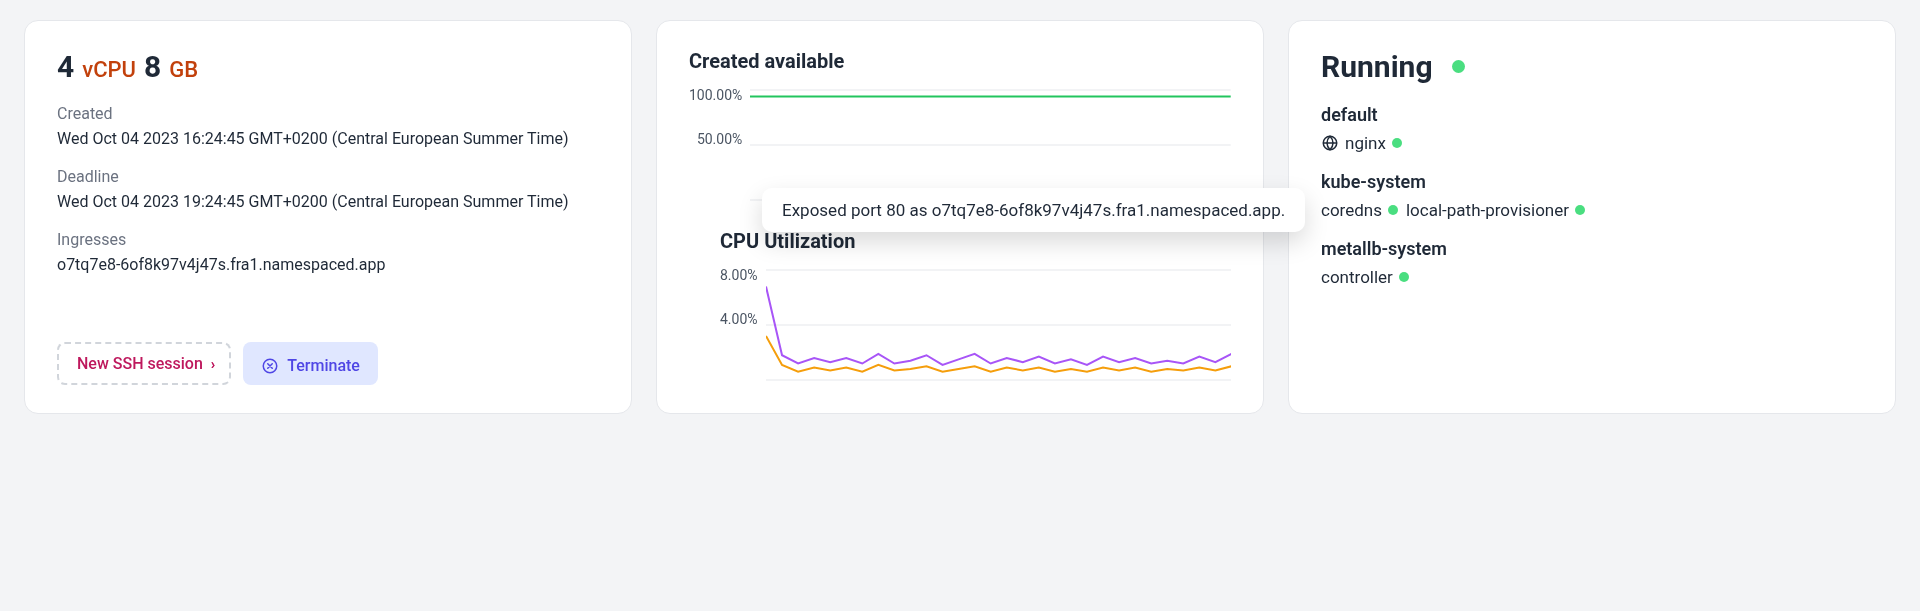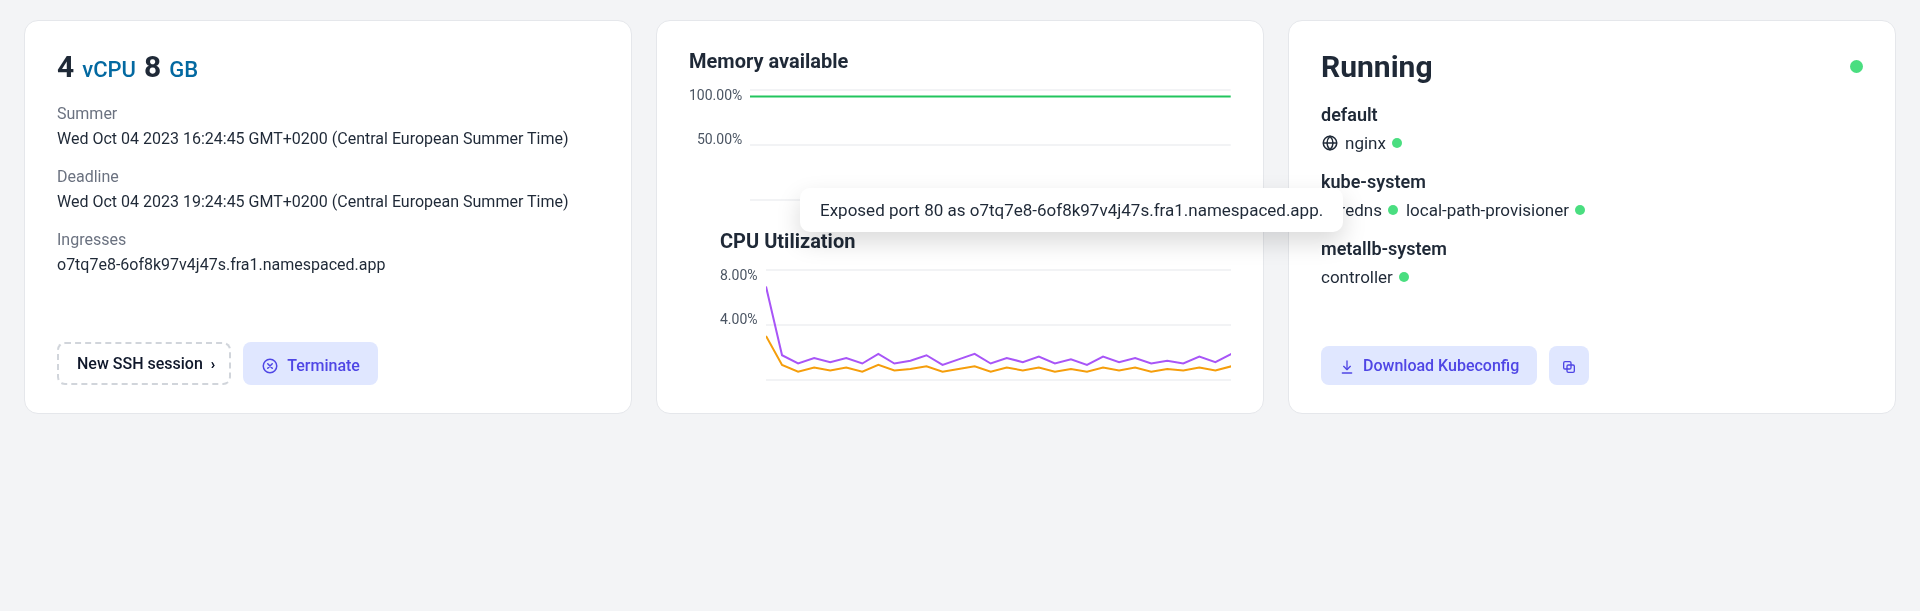--- a/index.html
+++ b/index.html
@@ -30,21 +30,21 @@
     gap: 8px;
     margin-bottom: 20px;
   }
   .spec-num {
     font-size: 30px;
     font-weight: 700;
     color: #1f2937;
   }
   .spec-unit {
     font-size: 22px;
-    color: #0369a1;
+    color: #c2410c;
     font-weight: 500;
   }
   .info-label {
     color: #6b7280;
     font-size: 16px;
     margin-bottom: 4px;
   }
   .info-value {
     color: #1f2937;
     font-size: 16px;
@@ -64,21 +64,21 @@
     border-radius: 8px;
     font-size: 16px;
     font-weight: 500;
     cursor: pointer;
     border: none;
     font-family: inherit;
   }
   .btn-dashed {
     border: 2px dashed #d1d5db;
     background: #fff;
-    color: #0f172a;
+    color: #be185d;
   }
   .btn-primary-soft {
     background: #e0e7ff;
     color: #4f46e5;
     align-items: flex-end;
   }
   .btn-primary-soft svg { stroke: #4f46e5; }
   .btn-icon-only {
     padding: 10px 12px;
   }
@@ -105,21 +105,20 @@
   }
   .chart-svg {
     flex: 1;
     height: 120px;
   }
   .status-header {
     display: flex;
     align-items: center;
     gap: 19px;
     margin-bottom: 20px;
-    justify-content: space-between;
   }
   .status-header h2 {
     font-size: 30px;
     font-weight: 700;
   }
   .dot {
     width: 10px;
     height: 10px;
     border-radius: 50%;
     display: inline-block;
@@ -176,21 +175,21 @@
 <div class="container">
 
   <div class="card">
     <div class="spec-line">
       <span class="spec-num">4</span>
       <span class="spec-unit">vCPU</span>
       <span class="spec-num">8</span>
       <span class="spec-unit">GB</span>
     </div>
 
-    <div class="info-label">Summer</div>
+    <div class="info-label">Created</div>
     <div class="info-value">Wed Oct 04 2023 16:24:45 GMT+0200 (Central European Summer Time)</div>
 
     <div class="info-label">Deadline</div>
     <div class="info-value">Wed Oct 04 2023 19:24:45 GMT+0200 (Central European Summer Time)</div>
 
     <div class="info-label">Ingresses</div>
     <div class="info-value">o7tq7e8-6of8k97v4j47s.fra1.namespaced.app</div>
 
     <div class="button-row">
       <button class="btn btn-dashed">
@@ -202,21 +201,21 @@
           <circle cx="12" cy="12" r="9"></circle>
           <path d="M9 9l6 6M15 9l-6 6"></path>
         </svg>
         <span>Terminate</span>
       </button>
     </div>
   </div>
 
   <div class="card">
     <div class="chart-block">
-      <div class="chart-title">Memory available</div>
+      <div class="chart-title">Created available</div>
       <div class="chart-area">
         <div class="y-axis" style="height:120px;">
           <span>100.00%</span>
           <span>50.00%</span>
           <span>&nbsp;</span>
         </div>
         <svg class="chart-svg" viewBox="0 0 300 120" preserveAspectRatio="none">
             <line x1="0" x2="300" y1="5" y2="5" class="grid-line"></line>
             <line x1="0" x2="300" y1="60" y2="60" class="grid-line"></line>
             <line x1="0" x2="300" y1="115" y2="115" class="grid-line"></line>
@@ -276,35 +275,19 @@
         </div>
         <div class="ns-title">metallb-system</div>
         <div class="pod-row">
           <span class="pod-item">
             <span>controller</span>
             <span class="dot dot-green"></span>
           </span>
         </div>
       </div>
 
-    <div class="button-row" style="margin-top:auto;">
-      <button class="btn btn-primary-soft">
-        <svg width="16" height="16" viewBox="0 0 24 24" fill="none" stroke="currentColor" stroke-width="2" stroke-linecap="round" stroke-linejoin="round">
-          <path d="M12 3v12"></path>
-            <path d="M7 11l5 5 5-5"></path>
-            <path d="M5 21h14"></path>
-        </svg>
-        <span>Download Kubeconfig</span>
-      </button>
-      <button class="btn btn-primary-soft btn-icon-only">
-        <svg width="16" height="16" viewBox="0 0 24 24" fill="none" stroke="currentColor" stroke-width="2" stroke-linecap="round" stroke-linejoin="round">
-          <rect x="9" y="9" width="11" height="11" rx="2"></rect>
-          <rect x="4" y="4" width="11" height="11" rx="2"></rect>
-        </svg>
-      </button>
-    </div>
   </div>
 
 </div>
 
-<div class="tooltip" style="top:188px; left:800px;">
+<div class="tooltip" style="top:188px; left:762px;">
   <span>Exposed port 80 as o7tq7e8-6of8k97v4j47s.fra1.namespaced.app.</span>
 </div>
 
 </body></html>

